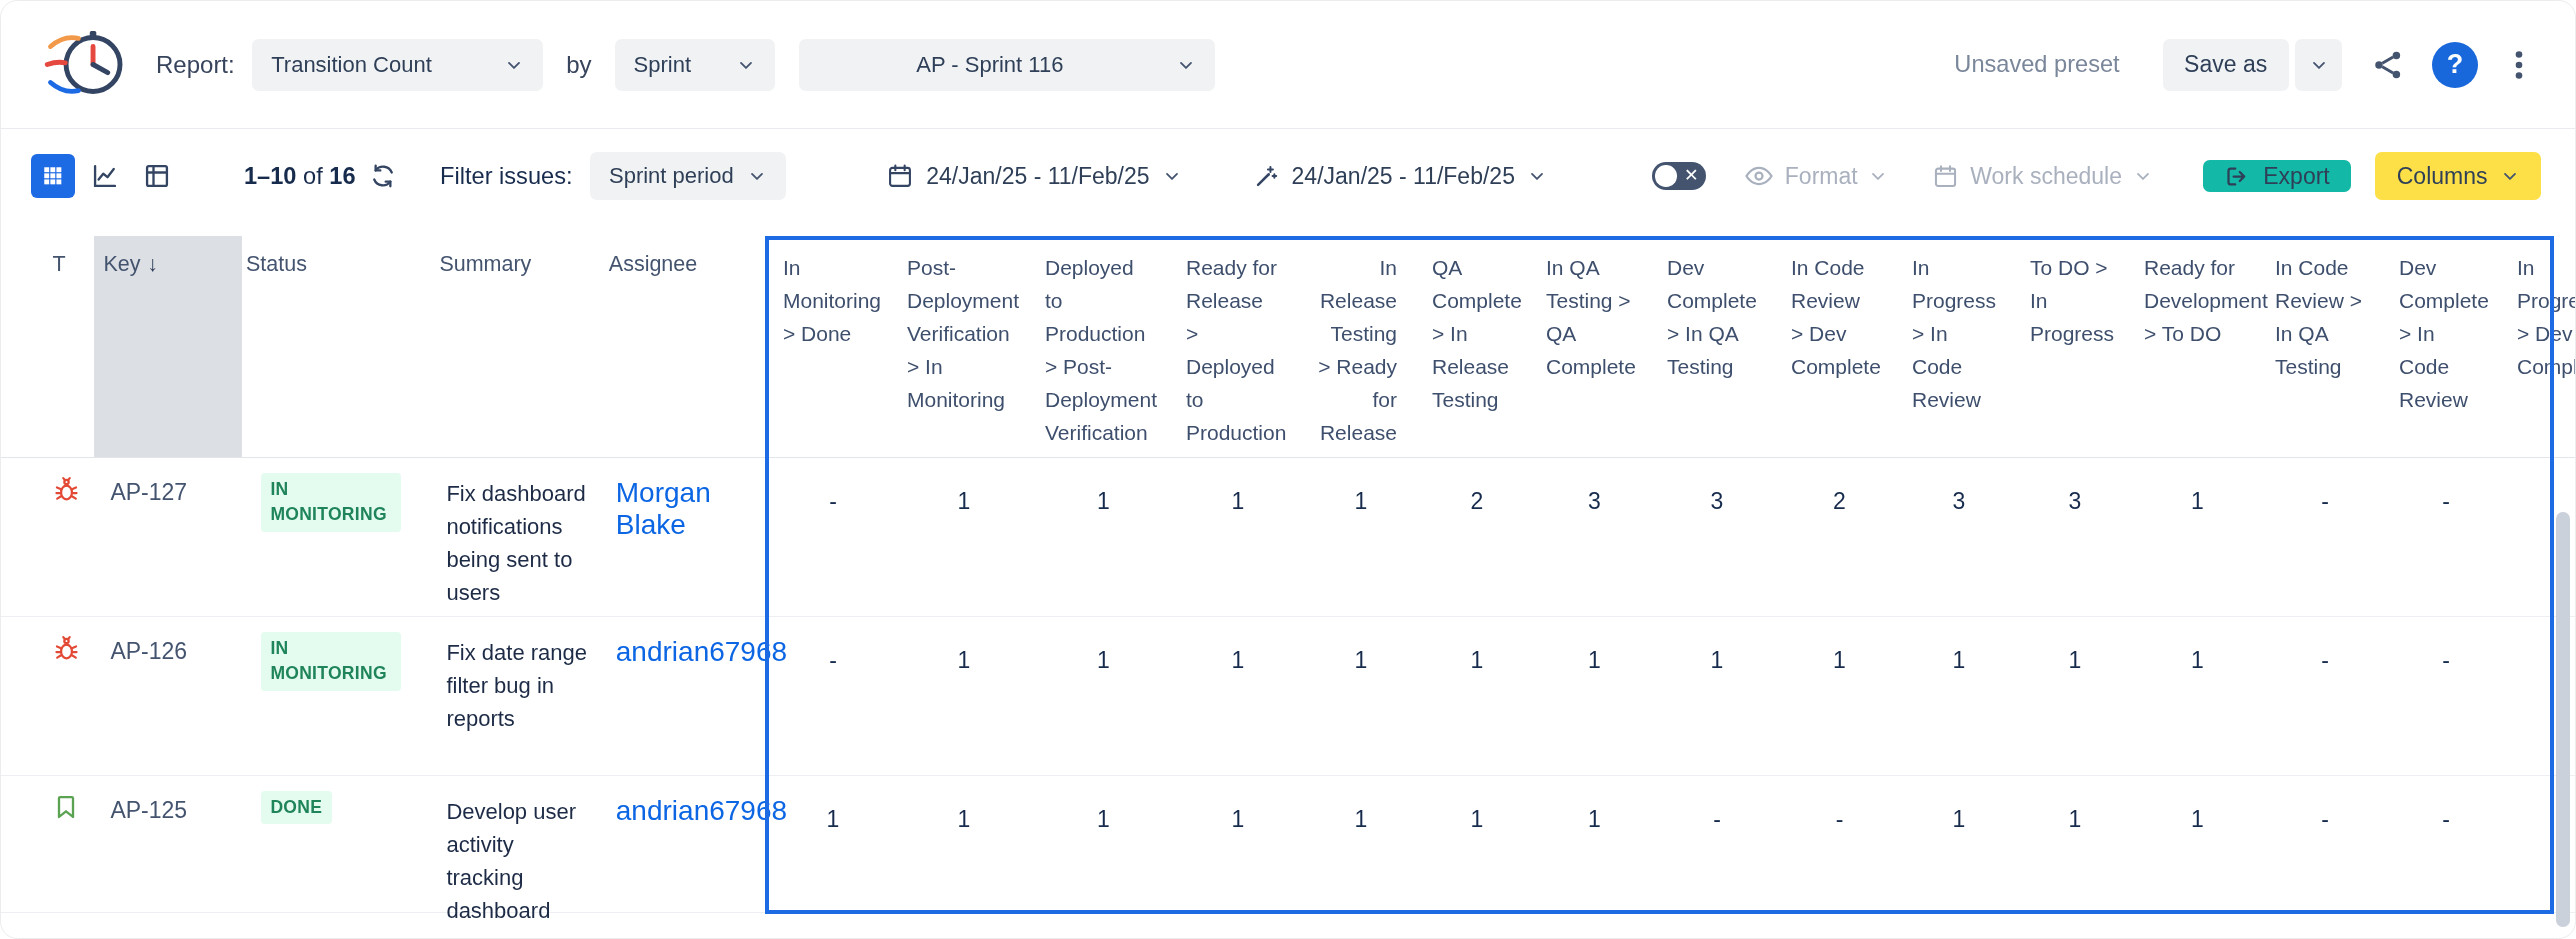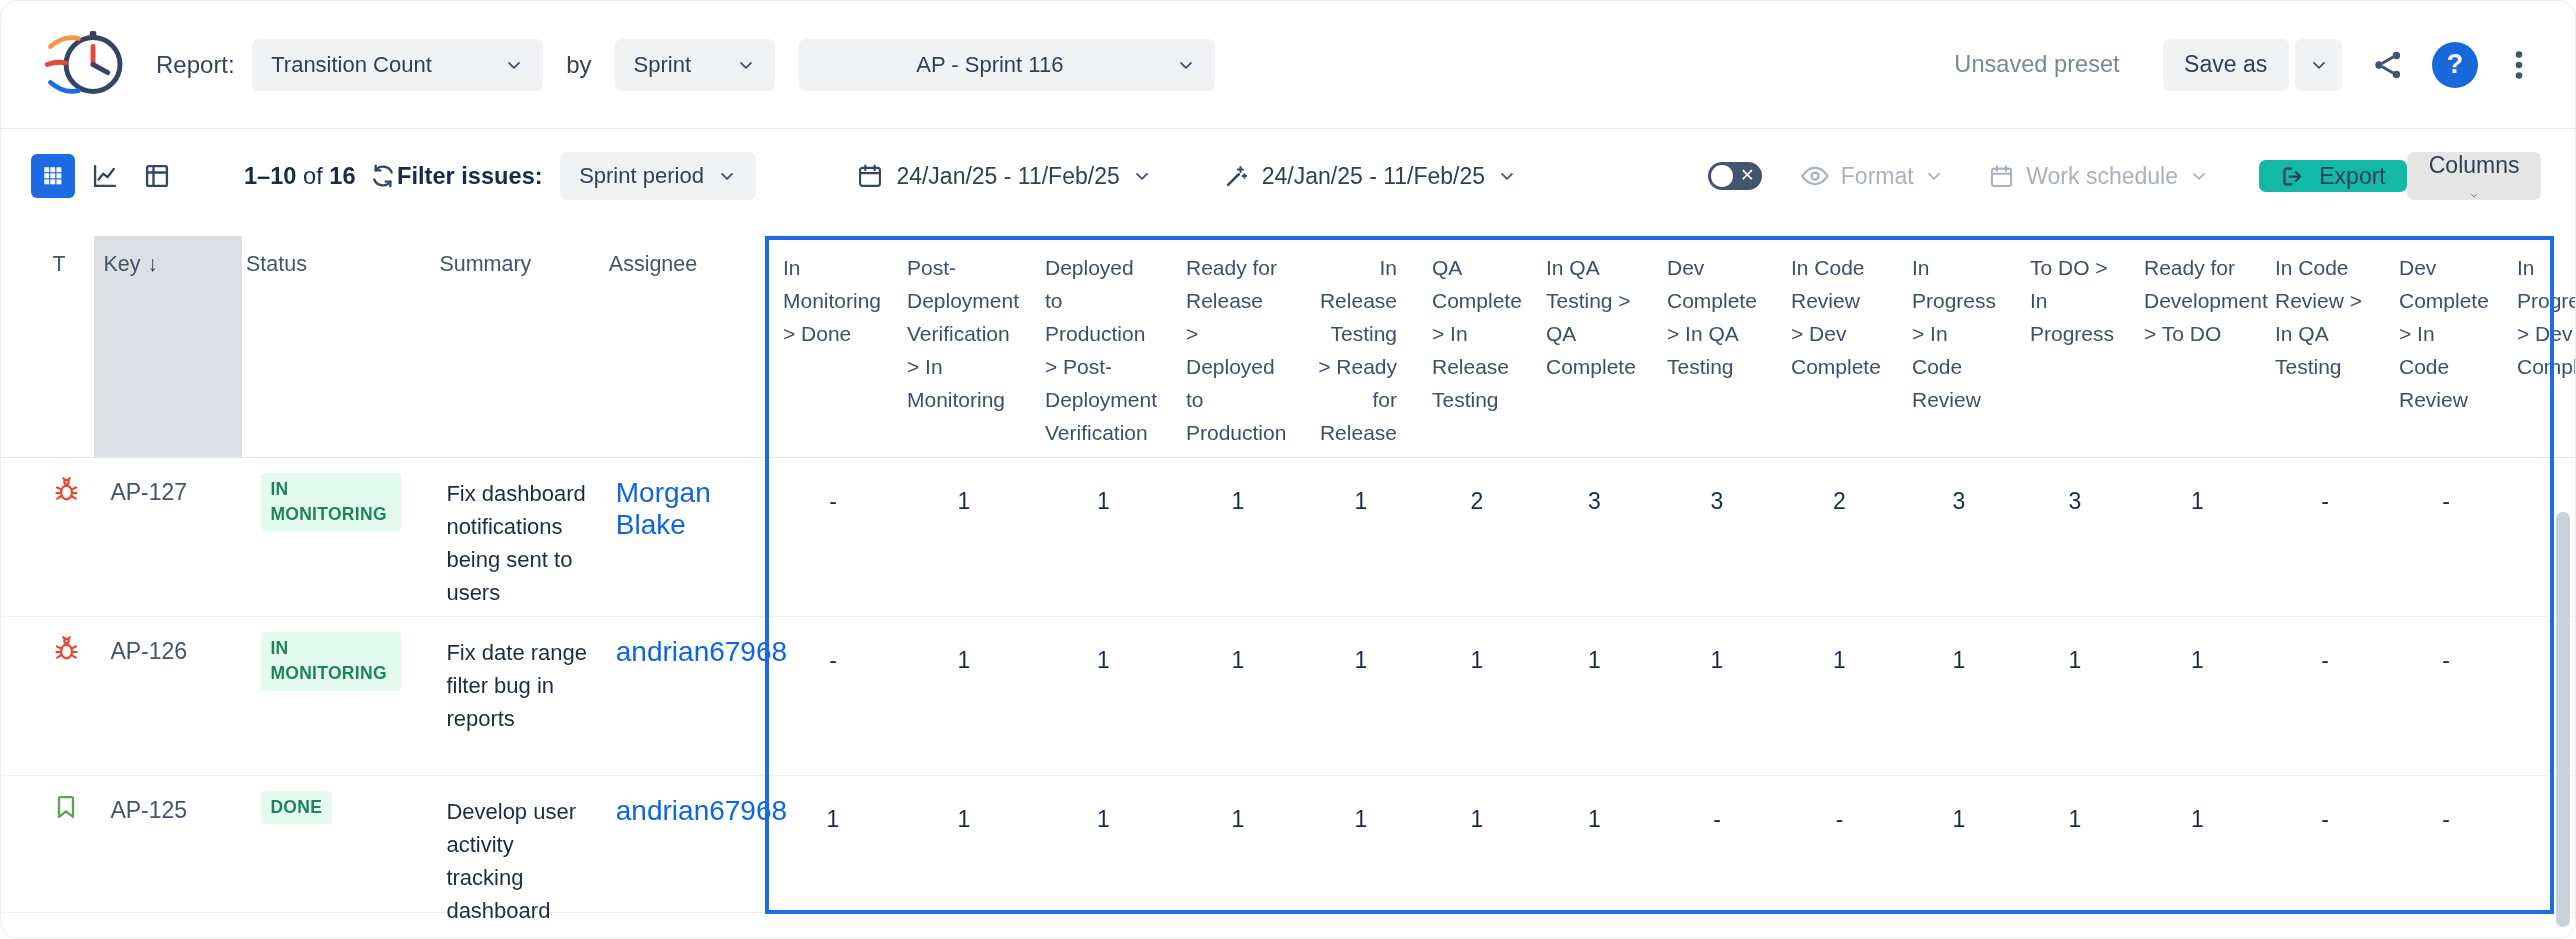--- a/index.html
+++ b/index.html
@@ -30,33 +30,33 @@
 
   
   .toolbar{height:94px;display:flex;align-items:center;padding:0 34px 0 30px;box-sizing:border-box;}
   .viewgroup{display:flex;gap:8px;}
   .viewbtn{width:44px;height:44px;border-radius:6px;display:flex;align-items:center;justify-content:center;
            background:none;border:none;cursor:pointer;}
   .viewbtn.active{background:#1D6AE5;}
   .count{margin-left:65px;font-size:23.6px;color:#172B4D;white-space:nowrap;}
   .count b{font-weight:700;}
   .refresh{margin-left:13.5px;display:flex;background:none;border:none;cursor:pointer;padding:0;}
-  .filter-label{font-size:23.6px;white-space:nowrap;font-weight:bold;}
+  .filter-label{margin-left:43px;font-size:23.6px;white-space:nowrap;}
   .dd-sm{height:48px;margin-left:17.5px;}
   .datebtn{display:flex;align-items:center;gap:12px;background:none;border:none;font-family:inherit;
            font-size:23px;font-weight:400;color:#2E3F57;margin-left:94px;cursor:pointer;white-space:nowrap;}
   .datebtn.second{margin-left:59px;}
   .tbar-right{margin-left:auto;display:flex;align-items:center;}
   .toggle{width:54px;height:28px;border-radius:14px;background:#44546F;position:relative;cursor:pointer;border:none;}
   .toggle .knob{position:absolute;left:3.4px;top:3.4px;width:21.5px;height:21.5px;border-radius:50%;background:#fff;}
   .toggle .x{position:absolute;right:7.4px;top:50%;transform:translateY(-52%);color:#fff;font-size:17.5px;line-height:1;}
   .disabled-group{display:flex;align-items:center;gap:10.8px;font-size:23px;font-weight:500;color:#A9B0BE;
                   margin-left:32px;background:none;border:none;font-family:inherit;white-space:nowrap;}
   .export{margin-left:44px;height:32px;background:#14b8a6;}
-  .columnsbtn{height:48px;background:#e5e5e5;flex-direction:column;}
+  .columnsbtn{margin-left:24px;height:48px;background:#fde047;}
 
   
   .table-wrap{position:relative;margin-top:12.8px;}
   .thead{display:flex;height:222px;box-sizing:border-box;border-bottom:1.3px solid #E2E5EA;padding-left:23px;}
   .thead-transitions{display:flex;}
   .trow{display:flex;height:159px;box-sizing:border-box;border-bottom:1.3px solid #EDEFF2;padding-left:30px;}
   .trow:last-child{height:137px;}
   .cell{flex:0 0 auto;box-sizing:border-box;}
   .th{font-size:21.5px;font-weight:500;color:#44546F;}
   .th-t{width:70px;text-align:center;padding-top:16px;}

